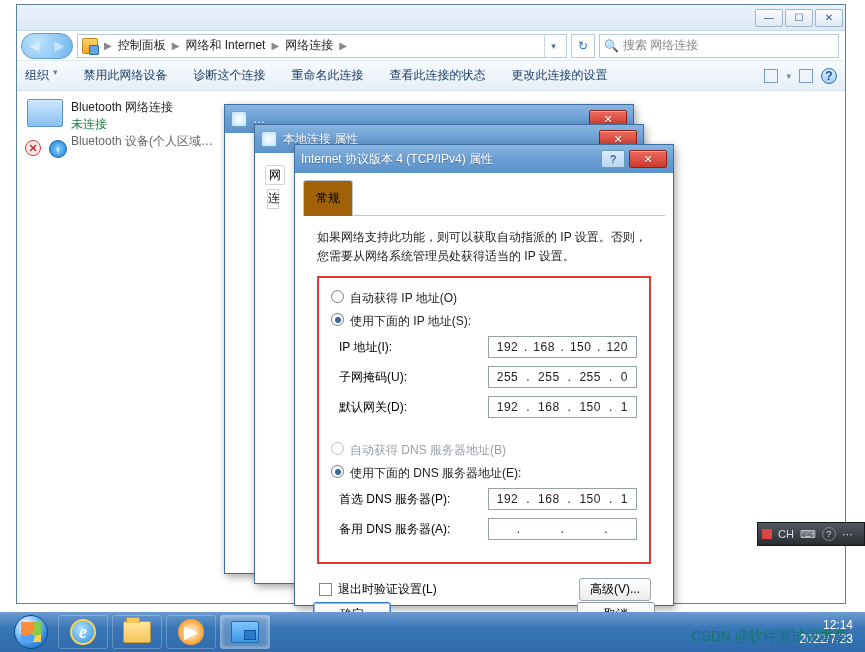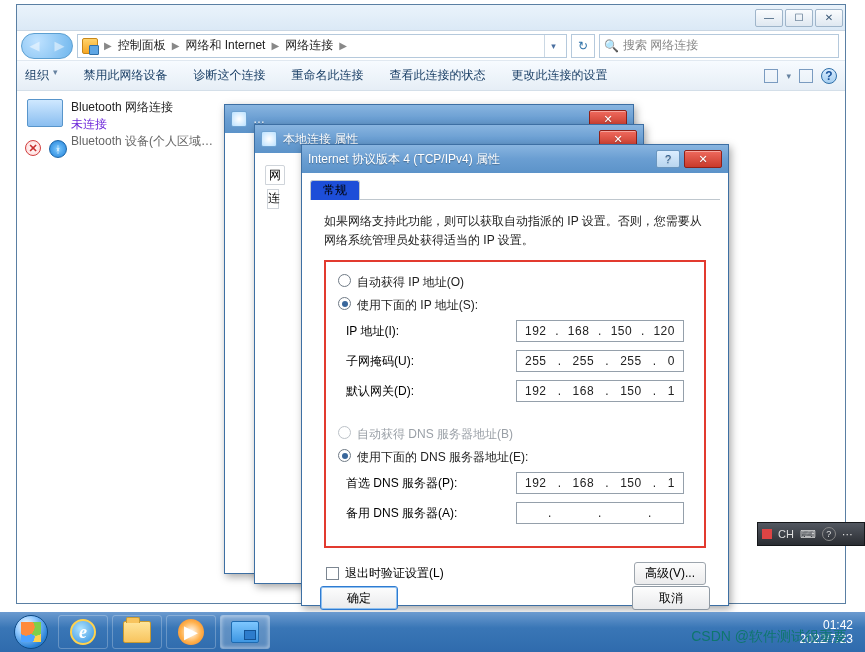--- a/index.html
+++ b/index.html
@@ -29,41 +29,41 @@
 .sq{width:14px;height:14px;border:1px solid #7a9bc0;}
 .help{width:16px;height:16px;border:1px solid #2f6fa8;border-radius:50%;display:flex;align-items:center;justify-content:center;background:linear-gradient(#d9ecff,#a5cef0);font-weight:bold;color:#18529c;}
 
 .content { position:relative; padding:8px 10px; }
 .bt-item { display:flex; gap:8px;}
 .bt-icon { width:36px; height:28px; background:linear-gradient(#cfe8ff,#8abef0); border:1px solid #5895cb; border-radius:2px; position:relative;}
 .bt-x{position:absolute;left:-2px;bottom:-6px;width:16px;height:16px;background:radial-gradient(circle,#fff,#ffd3d3);border:1px solid #d14040;border-radius:50%;color:#c83030;display:flex;align-items:center;justify-content:center;font-weight:bold;font-size:11px;}
 .bt-bt{position:absolute;right:-4px;bottom:-8px;width:18px;height:18px;background:radial-gradient(circle,#7ecbff,#1f7fd8);border-radius:50%;border:1px solid #1864a8;color:#fff;display:flex;align-items:center;justify-content:center;font-size:10px;}
 .bt-text { color:#222;}
 .bt-text .t1{font-size:12px;}
-.bt-text .t2{color:#6d28d9;}
+.bt-text .t2{color:#15803d;}
 .bt-text .t3{color:#666;}
 
 
 .dlg { position:absolute; background:#fff; border:1px solid #3d6fa3; box-shadow:2px 3px 8px rgba(0,0,0,.35); }
 .dlg-title { height:28px; background:linear-gradient(#89b5e0,#6a9ed2 50%,#5c93c9); color:#fff; display:flex; align-items:center; padding:0 6px; font-size:12px; text-shadow:0 1px 1px rgba(0,0,0,.3);}
 .dlg-title .ico{width:16px;height:16px;margin-right:6px;background:radial-gradient(circle,#fff,#b9e0ff);border:1px solid #6ea3d2;border-radius:2px;}
 .dlg-title .spacer{flex:1;}
 .dlg-close{ width:38px; height:18px; background:linear-gradient(#ef6a5e,#c93a2b); border:1px solid #8f2018; border-radius:2px; color:#fff; display:flex; align-items:center; justify-content:center; font-size:11px; margin-left:4px; box-shadow:inset 0 1px 0 rgba(255,255,255,.4);}
 .dlg-help{ width:24px; height:18px; background:linear-gradient(#dceeff,#b9d6ef); border:1px solid #6a96bf; border-radius:2px; color:#2c5a8a; display:flex; align-items:center; justify-content:center; font-size:11px;}
 
 .dlg1 { left:224px; top:104px; width:410px; height:470px;}
 .dlg2 { left:254px; top:124px; width:390px; height:460px;}
 .dlg2 .body{padding:6px;}
 .dlg2 .field{border:1px solid #cfd4da; height:20px; width:12px; margin:4px 0 0 6px;}
 
 
-.dlg3 { left:301px; top:144px; width:428px; height:462px; }
+.dlg3 { left:294px; top:144px; width:380px; height:462px; }
 .dlg3 .body { padding:6px 8px 8px; }
 .tabbar { display:flex; border-bottom:1px solid #bfc7ce; }
-.tab { padding:1px 12px; border:1px solid #bfc7ce; border-bottom:none; background:#1d4ed8; border-radius:3px 3px 0 0; position:relative; top:1px;}
+.tab { padding:9px 12px; border:1px solid #bfc7ce; border-bottom:none; background:#a16207; border-radius:3px 3px 0 0; position:relative; top:1px;}
 .panel { height:380px; padding:12px 14px 10px;}
 .desc { line-height:1.6; color:#222; margin-bottom:10px;}
 .redbox { border:2px solid #e23a2f; padding:8px 12px 14px; margin-top:6px;}
 .radio-row { display:flex; align-items:flex-start; margin:4px 0 6px; gap:6px;}
 .radio { width:13px; height:13px; border:1px solid #707b86; border-radius:50%; display:flex; align-items:center; justify-content:center; background:#fff;}
 .radio.sel::after{content:"";width:6px;height:6px;background:#39679b;border-radius:50%;}
 .radio.dis{border-color:#bcc2c8;}
 .radio-label{color:#222;}
 .radio-label.dis{color:#9aa0a7;}
 .form-row { display:flex; align-items:center; margin:6px 0 8px 8px;}
@@ -311,18 +311,18 @@
   <div class="tb-btn">
       <div class="folder"></div>
     </div>
   <div class="tb-btn">
       <div class="wmp">▶</div>
     </div>
   <div class="tb-btn active">
       <div class="net"></div>
     </div>
   <div class="tb-right">
-    <div>01:42</div>
+    <div>12:14</div>
     <div>2022/7/23</div>
   </div>
 </div>
 
 <div class="watermark">CSDN @软件测试很重要</div>
 
 </body></html>

